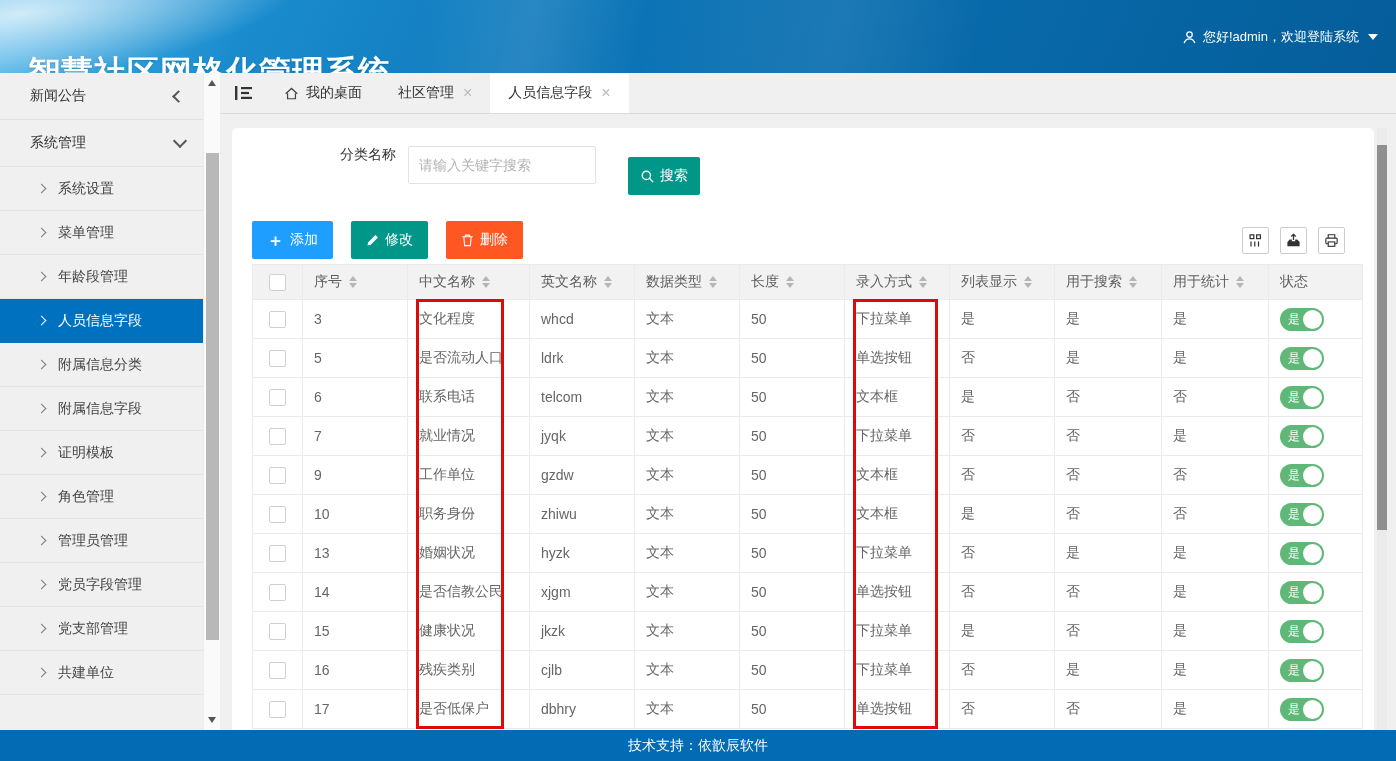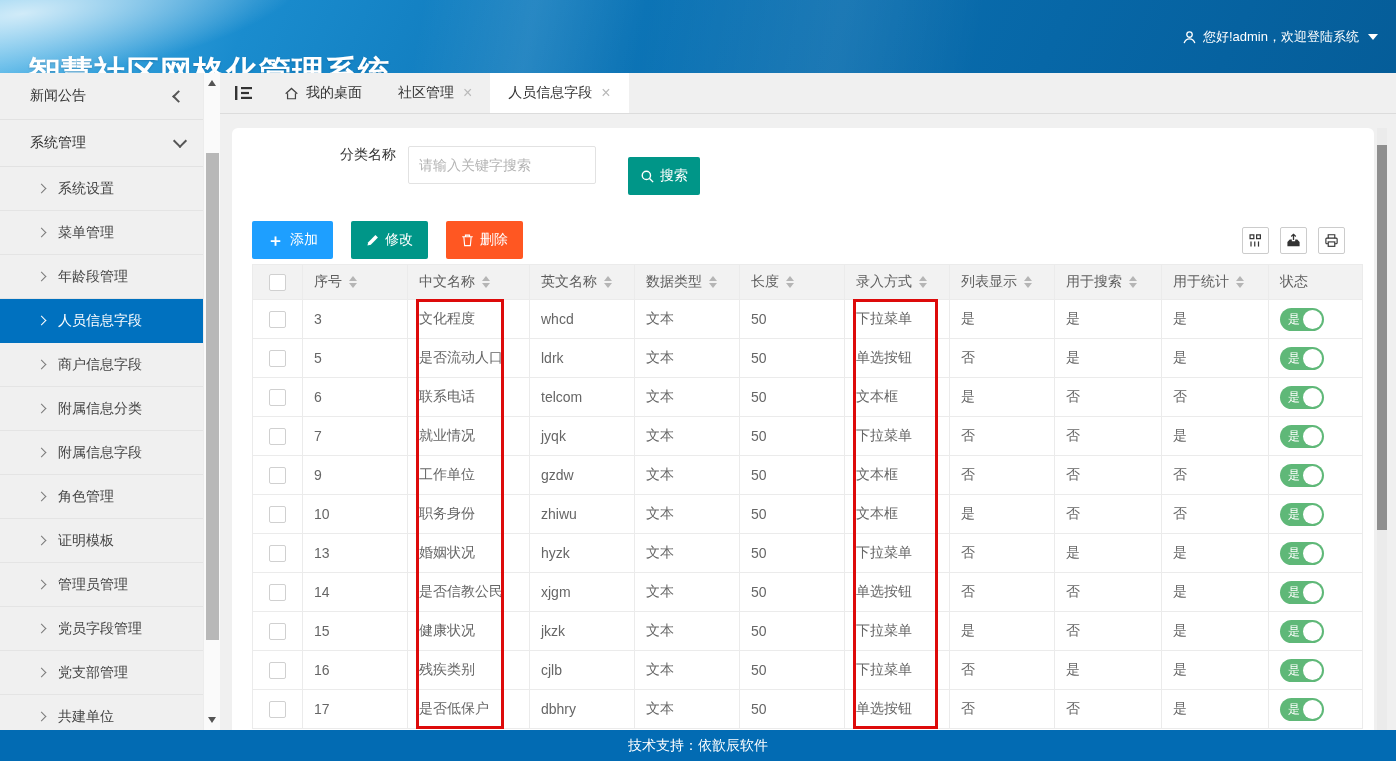--- a/index.html
+++ b/index.html
@@ -149,37 +149,33 @@
         <div class="side-item">
           <span class="chev"></span>
           <span class="side-label">年龄段管理</span>
         </div>
         <div class="side-item active">
           <span class="chev"></span>
           <span class="side-label">人员信息字段</span>
         </div>
         <div class="side-item">
           <span class="chev"></span>
-          <span class="side-label">商户信息字段</span>
-        </div>
-        <div class="side-item">
-          <span class="chev"></span>
           <span class="side-label">附属信息分类</span>
         </div>
         <div class="side-item">
           <span class="chev"></span>
           <span class="side-label">附属信息字段</span>
         </div>
         <div class="side-item">
           <span class="chev"></span>
+          <span class="side-label">证明模板</span>
+        </div>
+        <div class="side-item">
+          <span class="chev"></span>
           <span class="side-label">角色管理</span>
-        </div>
-        <div class="side-item">
-          <span class="chev"></span>
-          <span class="side-label">证明模板</span>
         </div>
         <div class="side-item">
           <span class="chev"></span>
           <span class="side-label">管理员管理</span>
         </div>
         <div class="side-item">
           <span class="chev"></span>
           <span class="side-label">党员字段管理</span>
         </div>
         <div class="side-item">

